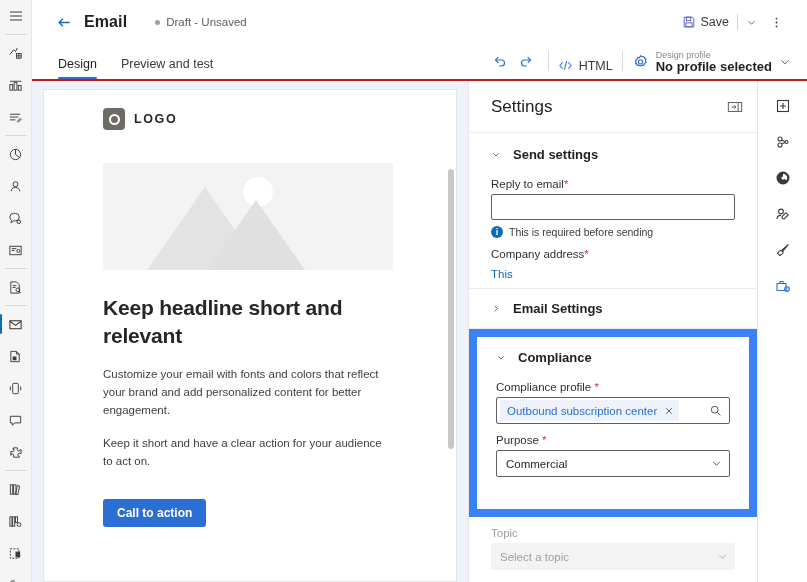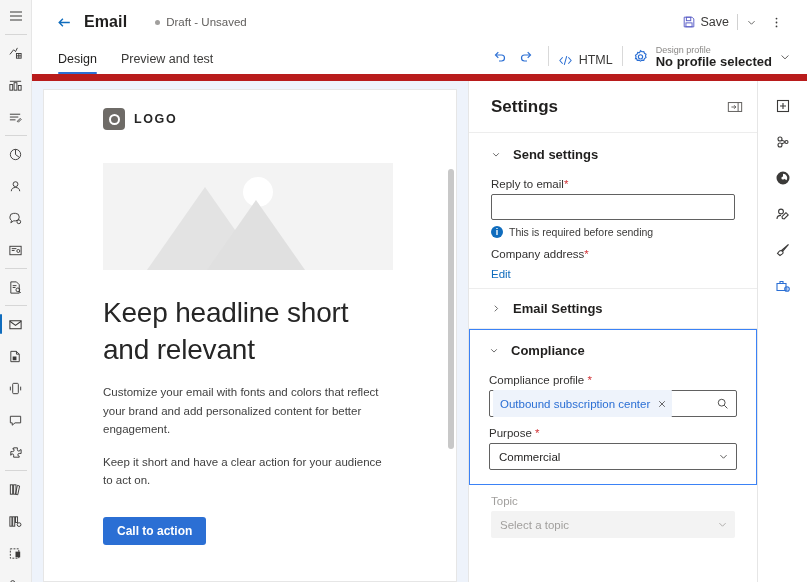--- a/index.html
+++ b/index.html
@@ -66,36 +66,36 @@
     border-radius: 3px; border:none;
     height: 28px; padding: 0 14px;
     display:flex; align-items:center; justify-content:center;
     font-family:"Liberation Sans", sans-serif;
   }
 
   
   .tabs-row {
     height: 37px; flex: 0 0 37px;
     display:flex; align-items:flex-end;
-    border-bottom: 7px solid #b91c1c;
+    border-bottom: 2px solid #b91c1c;
     background:#fff; padding: 0 16px 0 18px;
   }
   .tab {
     position: relative; font-size: 12.5px; color:#3b3a39;
     padding: 0 8px 9px 8px; margin-right: 8px; line-height: 1;
   }
   .tab.active { color:#201f1e; font-weight:400; }
   .tab.active::after {
     content:""; position:absolute; left: 8px; right: 8px; bottom: 0;
     height: 2px; background:#2b6fd4; border-radius: 2px;
   }
   .tabs-spacer { flex: 1 1 auto; }
   .tb-icon { width:26px; height:26px; display:flex; align-items:center; justify-content:center; color:#2b6fd4; margin-bottom: 5px;}
   .tb-sep { width:1px; height:20px; background:#d9d9d9; margin: 0 9px 8px 9px;}
-  .html-btn { display:flex; align-items:flex-start; gap:6px; color:#3b3a39; font-size:12.5px; margin-bottom:6px;}
+  .html-btn { display:flex; align-items:center; gap:6px; color:#3b3a39; font-size:12.5px; margin-bottom:6px;}
   .html-btn .ic { color:#2b6fd4; display:flex;}
   .brand-btn { display:flex; align-items:center; gap:7px; margin-bottom:4px;}
   .brand-ic { color:#2b6fd4; display:flex;}
   .brand-lines { display:flex; flex-direction:column; line-height:1.15;}
   .brand-lbl { font-size:9px; color:#8a8886; }
   .brand-val { font-size:13px; color:#201f1e; font-weight:600;}
 
   
   .body-row { flex: 1 1 auto; display:flex; min-height:0; background:#f0f4fa; }
 
@@ -126,21 +126,21 @@
     margin: 33px 0 0 44px; width: 290px; height: 107px;
     background:#f3f3f3; position:relative; overflow:hidden;
   }
   .hero .sun { position:absolute; left:140px; top:14px; width:30px; height:30px; border-radius:50%; background:#fff;}
   .hero .mtn1 { position:absolute; left: 44px; bottom:0; width:0;height:0;
     border-left: 58px solid transparent; border-right: 58px solid transparent; border-bottom: 83px solid #e3e3e3;}
   .hero .mtn2 { position:absolute; left: 104px; bottom:0; width:0;height:0;
     border-left: 49px solid transparent; border-right: 49px solid transparent; border-bottom: 70px solid #e0e0e0;}
   .headline {
     margin: 24px 0 0 44px; width: 290px;
-    font-size: 28px; line-height: 1.33; font-weight: 400; color:#262626; letter-spacing:-.2px;
+    font-size: 21px; line-height: 1.33; font-weight: 700; color:#262626; letter-spacing:-.2px;
   }
   .para { margin: 15px 0 0 44px; width: 285px; font-size: 11.5px; line-height: 1.58; color:#3f3f3f;}
   .cta {
     margin: 28px 0 0 44px;
     display:inline-flex; align-items:center; justify-content:center;
     background:#2b6fd4; color:#fff; font-size:12px; font-weight:700;
     height: 28px; padding: 0 14px; border-radius:3px; border:none;
     font-family:"Liberation Sans", sans-serif;
   }
   .canvas-scroll {
@@ -153,21 +153,21 @@
     flex: 0 0 289px; width: 289px;
     background:#fff; border-left:1px solid #e6e6e6;
     display:flex; flex-direction:column; overflow:hidden;
     position: relative;
   }
   .settings-head {
     height: 52px; flex:0 0 52px;
     display:flex; align-items:center; padding: 0 14px 0 22px;
     border-bottom:1px solid #ededed;
   }
-  .settings-title { font-size:17px; font-weight:700; color:#201f1e; }
+  .settings-title { font-size:17px; font-weight:400; color:#201f1e; }
   .collapse-ic { margin-left:auto; color:#605e5c; display:flex;}
   .sec { border-bottom:1px solid #ededed; padding: 10px 22px 6px 22px; }
   .sec-head { display:flex; align-items:center; gap: 12px; padding: 4px 0 6px 0; }
   .sec-chev { color:#3b3a39; display:flex; width:10px;}
   .sec-title { font-size:13px; font-weight:600; color:#201f1e;}
   .field-label { font-size:11.5px; color:#323130; margin: 10px 0 4px 0;}
   .req { color:#d13438; }
   .tf {
     width: 100%; height: 26px;
     border:1px solid #616161; background:#fff; border-radius:2px;
@@ -179,32 +179,32 @@
     flex:0 0 12px; line-height:1;
   }
   .static-val { font-size:11.5px; color:#3b3a39; margin-top:2px;}
   .link { font-size:11.5px; color:#0f6cbd; margin-top:3px; display:inline-block;}
 
   .sec.collapsed { padding: 12px 22px; }
 
   
   .compliance-wrap {
     position: relative;
-    border: 1px solid #3b82f6;
+    border: 8px solid #3b82f6;
     margin: 0;
-    padding: 9px 19px 14px 19px;
+    padding: 9px 19px 32px 19px;
     background:#fff;
   }
   .combo {
     width:100%; height:27px; border:1px solid #616161; border-radius:2px;
     background:#fff; display:flex; align-items:center; padding: 0 4px 0 3px;
   }
   .tag {
     display:flex; align-items:center; gap:7px;
-    background:#eef3fb; height:27px; padding: 0 5px 0 7px; border-radius:1px;
+    background:#eef3fb; height:21px; padding: 0 5px 0 7px; border-radius:1px;
   }
   .tag-text { font-size:11.5px; color:#2b6fd4; white-space:nowrap;}
   .tag-x { color:#3b3a39; display:flex;}
   .combo-spacer { flex:1 1 auto; }
   .combo-ic { color:#3b3a39; display:flex; padding-right:3px;}
   .select {
     width:100%; height:27px; border:1px solid #616161; border-radius:2px;
     background:#fff; display:flex; align-items:center; padding: 0 7px 0 9px;
     font-size:11.5px; color:#201f1e;
   }
@@ -508,21 +508,21 @@
             <span>Reply to email</span><span class="req">*</span>
           </div>
           <input class="tf" type="text" value="" style="">
           <div class="hint">
             <span class="info-ic">i</span>
             <span>This is required before sending</span>
           </div>
           <div class="field-label">
             <span>Company address</span><span class="req">*</span>
           </div>
-          <a class="link">Edit</a>
+          <a class="link">This</a>
         </div>
 
         <div class="sec collapsed">
           <div class="sec-head" style="padding:0;">
             <span class="sec-chev">
               <svg width="11" height="11" viewBox="0 0 16 16" fill="none" stroke="currentColor" stroke-width="1.2">
                   <path d="M6 3.5L10.5 8 6 12.5"></path>
                 </svg>
             </span>
             <span class="sec-title">Email Settings</span>

